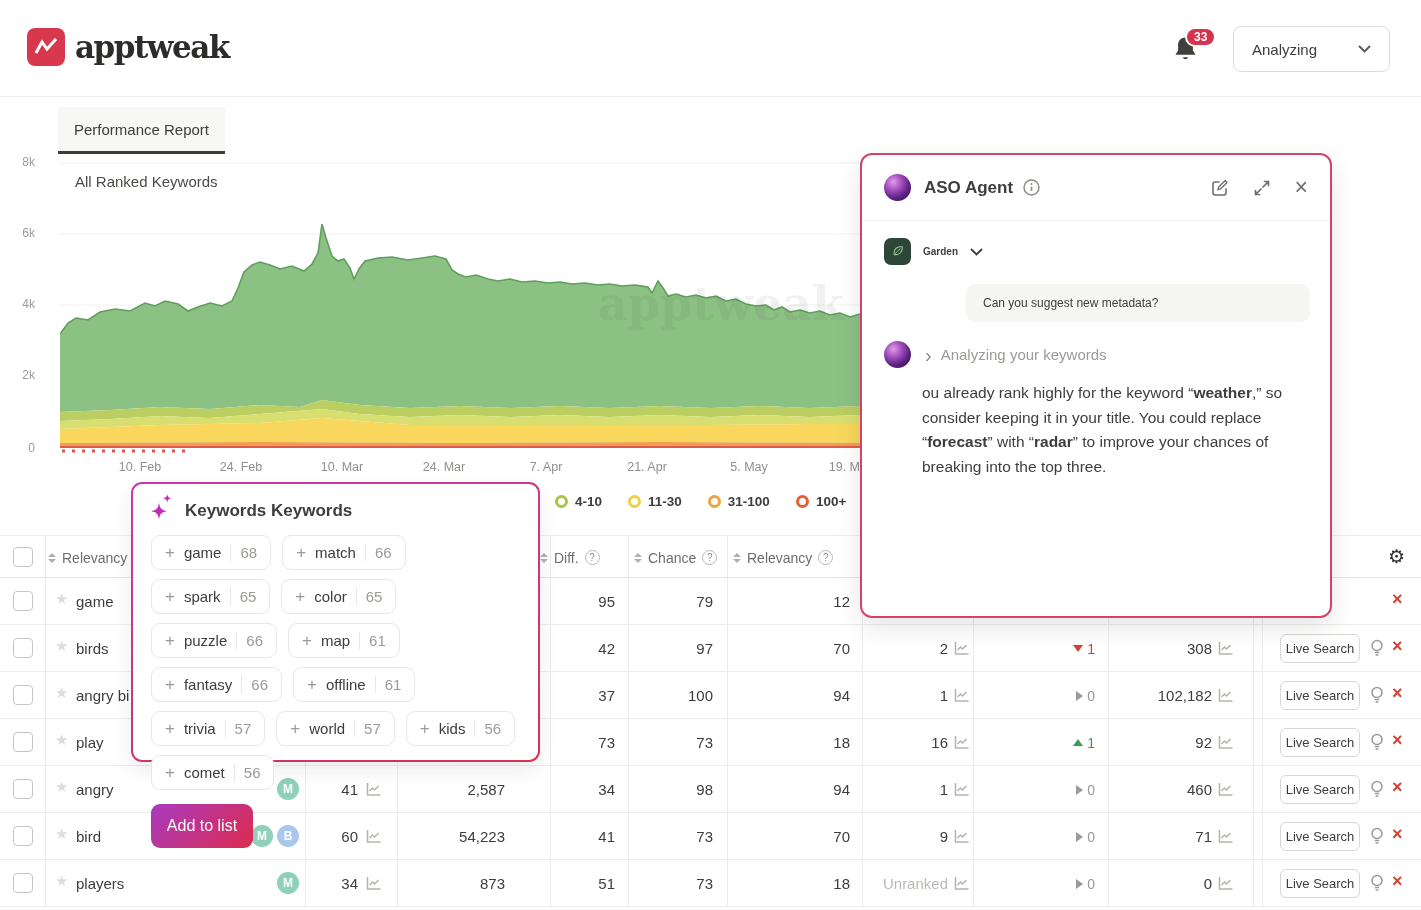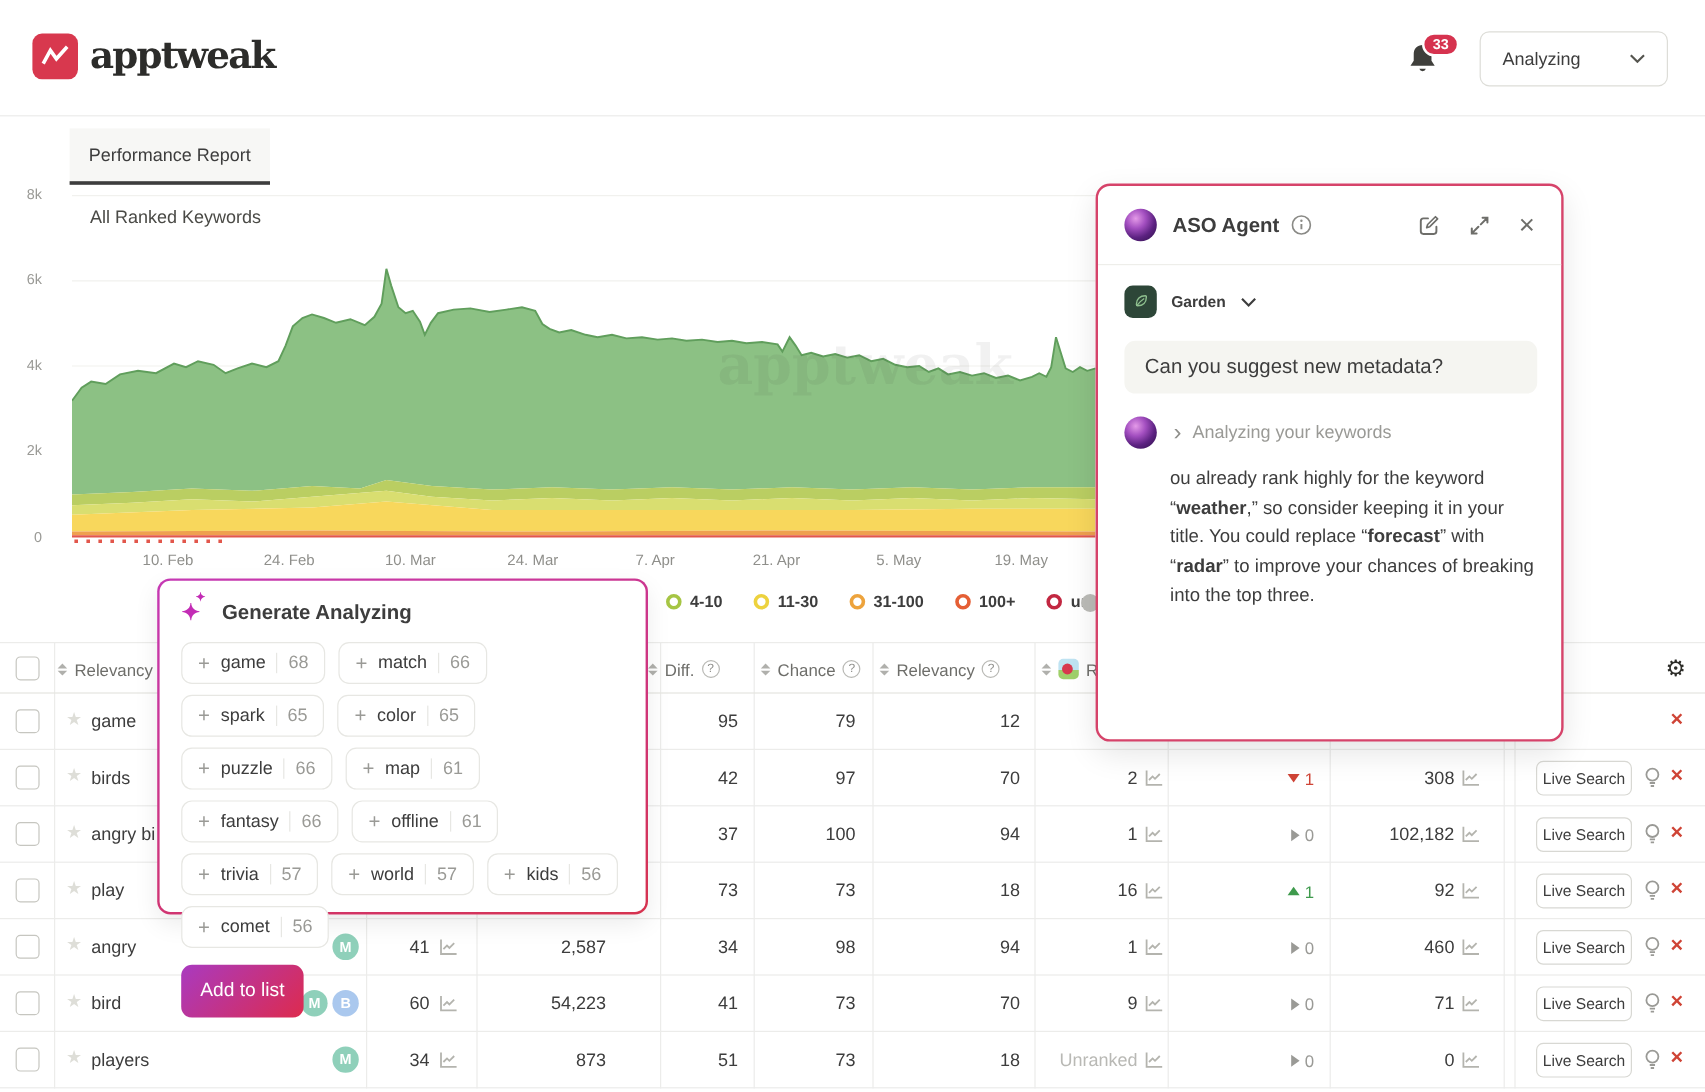--- a/index.html
+++ b/index.html
@@ -72,31 +72,31 @@
   .gen-head{display:flex;align-items:center;gap:12px;font-size:17px;font-weight:600;color:#3d3d3d;margin-bottom:12px;height:24px}
   .sparkle{color:#c32cb5;font-size:19px;position:relative;width:22px}
   .sparkle .sp2{position:absolute;left:12px;top:-7px;font-size:10px}
   .chips{display:flex;flex-wrap:wrap;gap:9px 11px;width:372px}
   .chip{display:inline-flex;align-items:center;gap:9px;height:35px;padding:0 13px;border:1px solid #e7e7e3;border-radius:9px;font-size:15px;color:#3d3d3d;background:#fff;cursor:pointer}
   .chip .plus{color:#9a9a96;font-size:17px}
   .chip .score{color:#9a9a96;border-left:1px solid #e7e7e3;padding-left:9px}
   .add-btn{margin-top:14px;width:102px;height:44px;border:none;border-radius:9px;background:linear-gradient(135deg,#a93ac0,#dd2b4e);color:#fff;font-size:16px;cursor:pointer;font-family:"Liberation Sans",sans-serif}
 
   
-  .aso{position:absolute;left:913px;top:153px;width:390px;height:465px;background:#fff;border:2px solid #d6436a;border-radius:12px;z-index:30;box-shadow:0 10px 26px rgba(0,0,0,0.10)}
+  .aso{position:absolute;left:860px;top:153px;width:472px;height:465px;background:#fff;border:2px solid #d6436a;border-radius:12px;z-index:30;box-shadow:0 10px 26px rgba(0,0,0,0.10)}
   .aso-head{height:66px;display:flex;align-items:center;padding:0 22px;border-bottom:1px solid #eeeeea}
   .avatar{width:27px;height:27px;border-radius:50%;background:radial-gradient(circle at 35% 30%,#e49ae8 0%,#a34fc0 32%,#5c2281 62%,#2a0f45 100%);flex:0 0 auto}
   .aso-title{font-size:17px;font-weight:600;margin-left:13px}
   .head-icons{margin-left:auto;display:flex;gap:24px;align-items:center;color:#6e6e6a}
   .hicon{cursor:pointer;display:flex;align-items:center}
   .close-x{font-size:23px;color:#6e6e6a;cursor:pointer;line-height:1}
   .garden-row{display:flex;align-items:center;gap:12px;padding:17px 22px 0}
   .garden-ic{width:27px;height:27px;border-radius:7px;background:#2d4638;display:flex;align-items:center;justify-content:center}
-  .garden-label{font-size:13px;font-weight:600}
-  .user-bubble{margin:19px 20px 0 auto;background:#f5f5f1;border-radius:9px;padding:12px 17px;font-size:17px;width:344px}
+  .garden-label{font-size:10px;font-weight:600}
+  .user-bubble{margin:19px 20px 0 auto;background:#f5f5f1;border-radius:9px;padding:12px 17px;font-size:12px;width:344px}
   .analyzing-row{display:flex;align-items:center;gap:9px;padding:19px 22px 0}
   .chev-r{color:#8f8f8b;font-size:20px;margin-left:5px;line-height:1}
   .analyzing-txt{color:#9a9a96;font-size:15px}
   .aso-msg{padding:13px 22px 0 60px;font-size:15.5px;line-height:24.5px;color:#3d3d3d}
   .aso-msg p{margin:0 0 24px}
   .aso-msg b{font-weight:700}
 
   svg{display:block}
 </style>
 </head>
@@ -454,21 +454,21 @@
         <line x1="5.8" y1="13.5" x2="10.2" y2="13.5" stroke="#9a9a96" stroke-width="1.5"></line>
         <line x1="6.6" y1="16" x2="9.4" y2="16" stroke="#9a9a96" stroke-width="1.5"></line>
       </svg>
     <div class="redx">×</div>
   </div>
 
   <div class="gen-pop">
     <div class="gen-inner">
       <div class="gen-head">
         <span class="sparkle">✦<span class="sp2">✦</span></span>
-        <span>Generate Analyzing</span>
+        <span>Keywords Keywords</span>
       </div>
       <div class="chips">
         <span class="chip">
             <span class="plus">+</span>
             <span>game</span>
             <span class="score">68</span>
           </span>
         <span class="chip">
             <span class="plus">+</span>
             <span>match</span>

